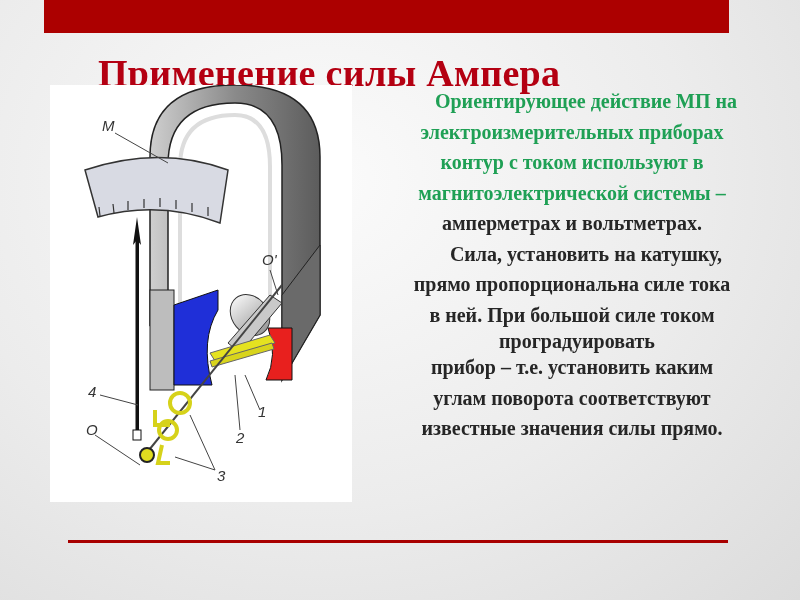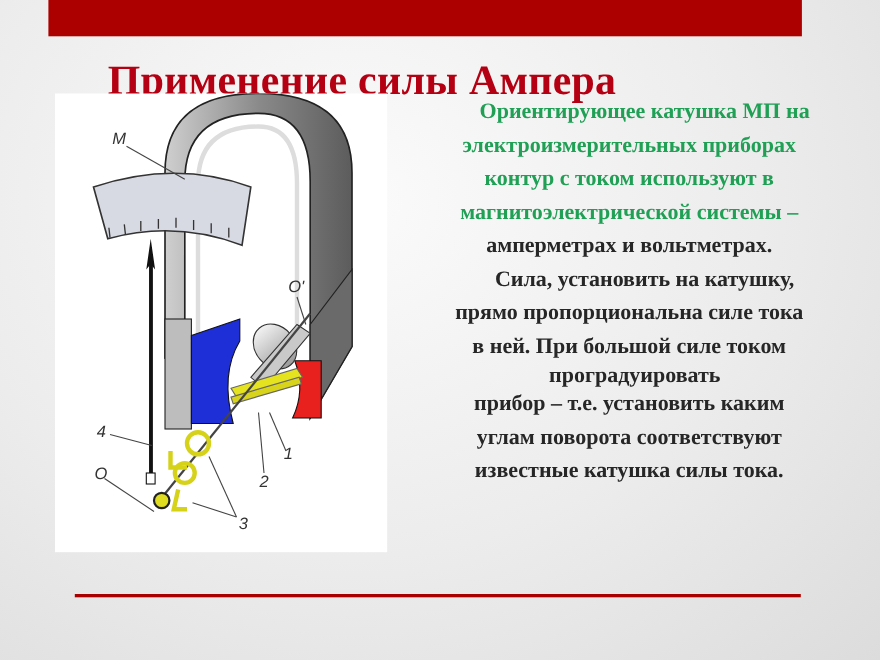--- a/index.html
+++ b/index.html
@@ -108,27 +108,27 @@
       <text x="36" y="350">O</text>
       <text x="208" y="332">1</text>
       <text x="186" y="358">2</text>
       <text x="167" y="396">3</text>
       <text x="38" y="312">4</text>
     </g>
   </svg>
 </div>
 
 <div class="text-block">
-  <span class="line green" style="padding-left:28px">Ориентирующее катушка МП на</span>
+  <span class="line green" style="padding-left:28px">Ориентирующее действие МП на</span>
   <span class="line green">электроизмерительных приборах</span>
   <span class="line green">контур с током используют в</span>
   <span class="line green">магнитоэлектрической системы –</span>
   <span class="line dark">амперметрах и вольтметрах.</span>
   <span class="line dark" style="padding-left:28px">Сила, установить на катушку,</span>
   <span class="line dark">прямо пропорциональна силе тока</span>
   <span class="line dark">в ней. При большой силе током</span>
   <span class="line dark tight" style="padding-left:10px">проградуировать</span>
   <span class="line dark">прибор – т.е. установить каким</span>
   <span class="line dark">углам поворота соответствуют</span>
-  <span class="line dark">известные катушка силы тока.</span>
+  <span class="line dark">известные значения силы прямо.</span>
 </div>
 
 <div class="bottom-rule"></div>
 
 </body></html>

